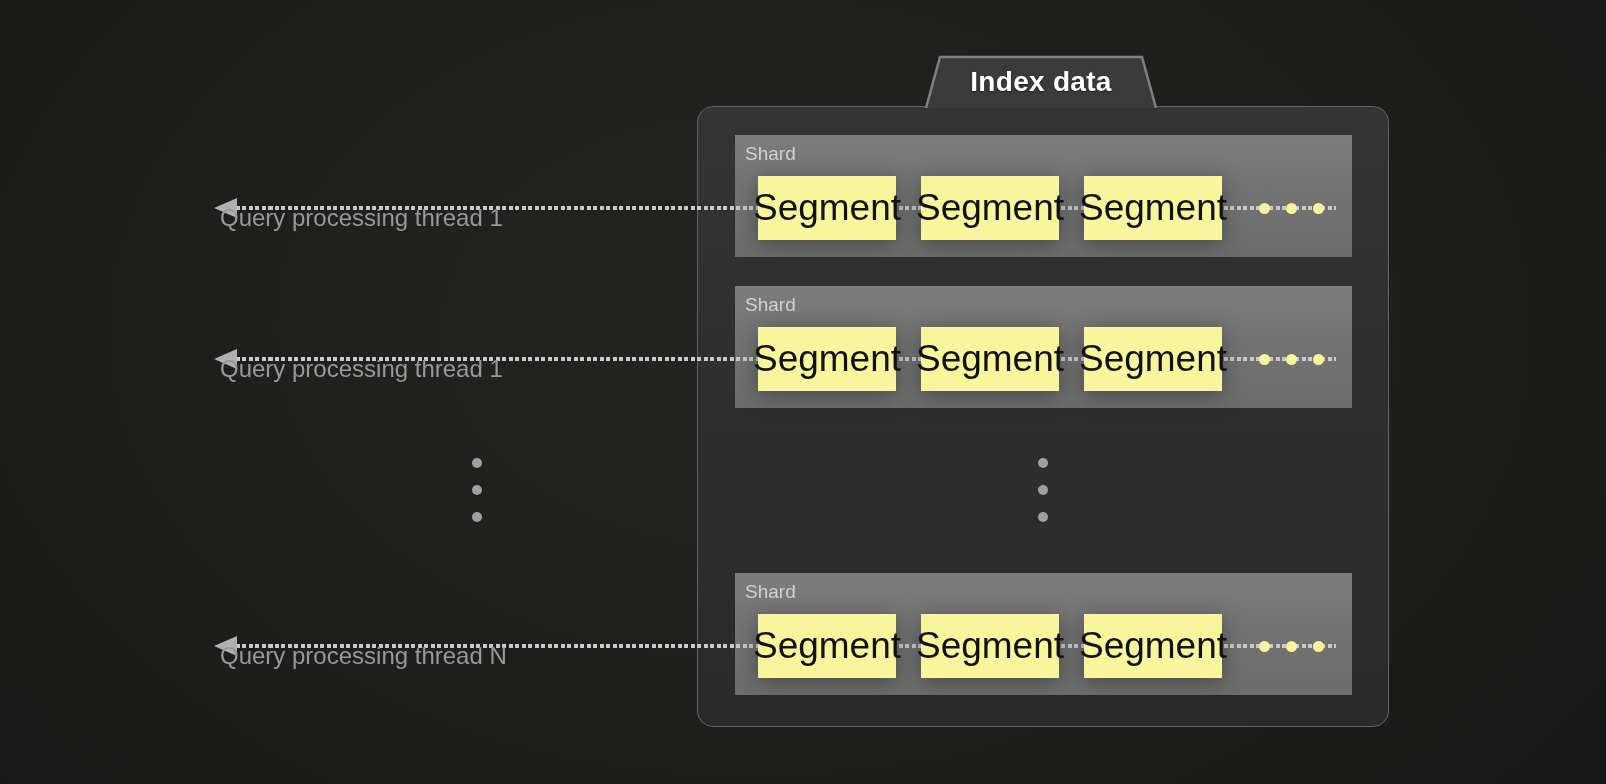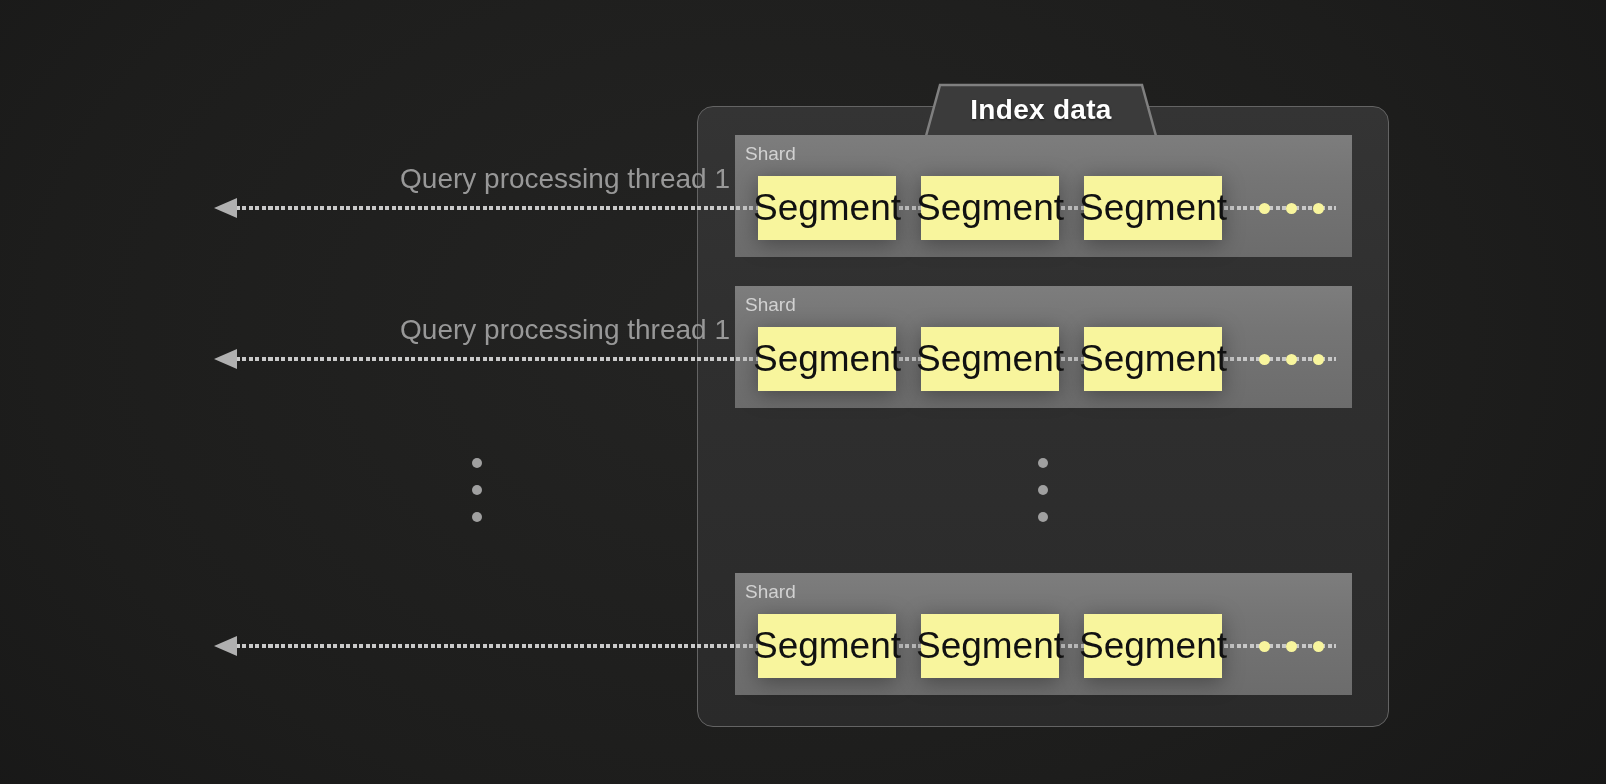--- a/index.html
+++ b/index.html
@@ -15,21 +15,21 @@
   
   .index-box{
     position:absolute;left:697px;top:106px;width:692px;height:621px;
     background:linear-gradient(180deg, #343434 0%, var(--container-fill,#2f2f2f) 40%, #2a2a2a 100%);
     border:1.5px solid var(--container-border,#646464);
     border-radius:16px;
     box-sizing:border-box;
   }
 
   
-  .tab{position:absolute;left:925px;top:55px;width:232px;height:53px;margin-top:28px;}
+  .tab{position:absolute;left:925px;top:55px;width:232px;height:53px;}
   .tab svg{display:block;width:232px;height:53px;}
   .tab-title{
     position:absolute;left:0;top:4px;width:100%;height:46px;
     display:flex;align-items:center;justify-content:center;
     color:var(--tab-title-text,#ffffff);
     font-size:28px;font-weight:600;letter-spacing:.3px;
     text-shadow:0 1px 2px rgba(0,0,0,.5);
   }
 
   
@@ -55,23 +55,23 @@
   .arrowhead{
     position:absolute;left:214px;width:0;height:0;z-index:2;
     border-top:10px solid transparent;
     border-bottom:10px solid transparent;
     border-right:23px solid var(--arrowhead,#b0b0b0);
   }
   .arrow-1{top:198px;} .arrow-2{top:349px;} .arrow-3{top:636px;}
 
   .thread-label{
     position:absolute;left:220px;width:510px;height:34px;
-    text-align:right;line-height:34px;
+    text-align:left;line-height:34px;
     color:var(--thread-label-text,#989898);
-    font-size:28px;z-index:2;
+    font-size:24px;z-index:2;margin-top:39px;
   }
   .tl-1{top:162px;} .tl-2{top:313px;} .tl-3{top:600px;}
 
   
   .segment{
     position:absolute;width:138px;height:64px;z-index:3;
     background:var(--segment-fill,#f8f59d);
     display:flex;align-items:center;justify-content:center;
     color:var(--segment-text,#111111);
     font-size:37px;
@@ -125,20 +125,21 @@
 
   <div class="dash-line line-1"></div>
   <div class="dash-line line-2"></div>
   <div class="dash-line line-3"></div>
   <div class="arrowhead arrow-1"></div>
   <div class="arrowhead arrow-2"></div>
   <div class="arrowhead arrow-3"></div>
 
   <div class="thread-label tl-1">Query processing thread 1</div>
   <div class="thread-label tl-2">Query processing thread 1</div>
+  <div class="thread-label tl-3">Query processing thread N</div>
 
   <div class="segment seg-a segrow-1">Segment</div>
   <div class="segment seg-b segrow-1">Segment</div>
   <div class="segment seg-c segrow-1">Segment</div>
 
   <div class="segment seg-a segrow-2">Segment</div>
   <div class="segment seg-b segrow-2">Segment</div>
   <div class="segment seg-c segrow-2">Segment</div>
 
   <div class="segment seg-a segrow-3">Segment</div>

